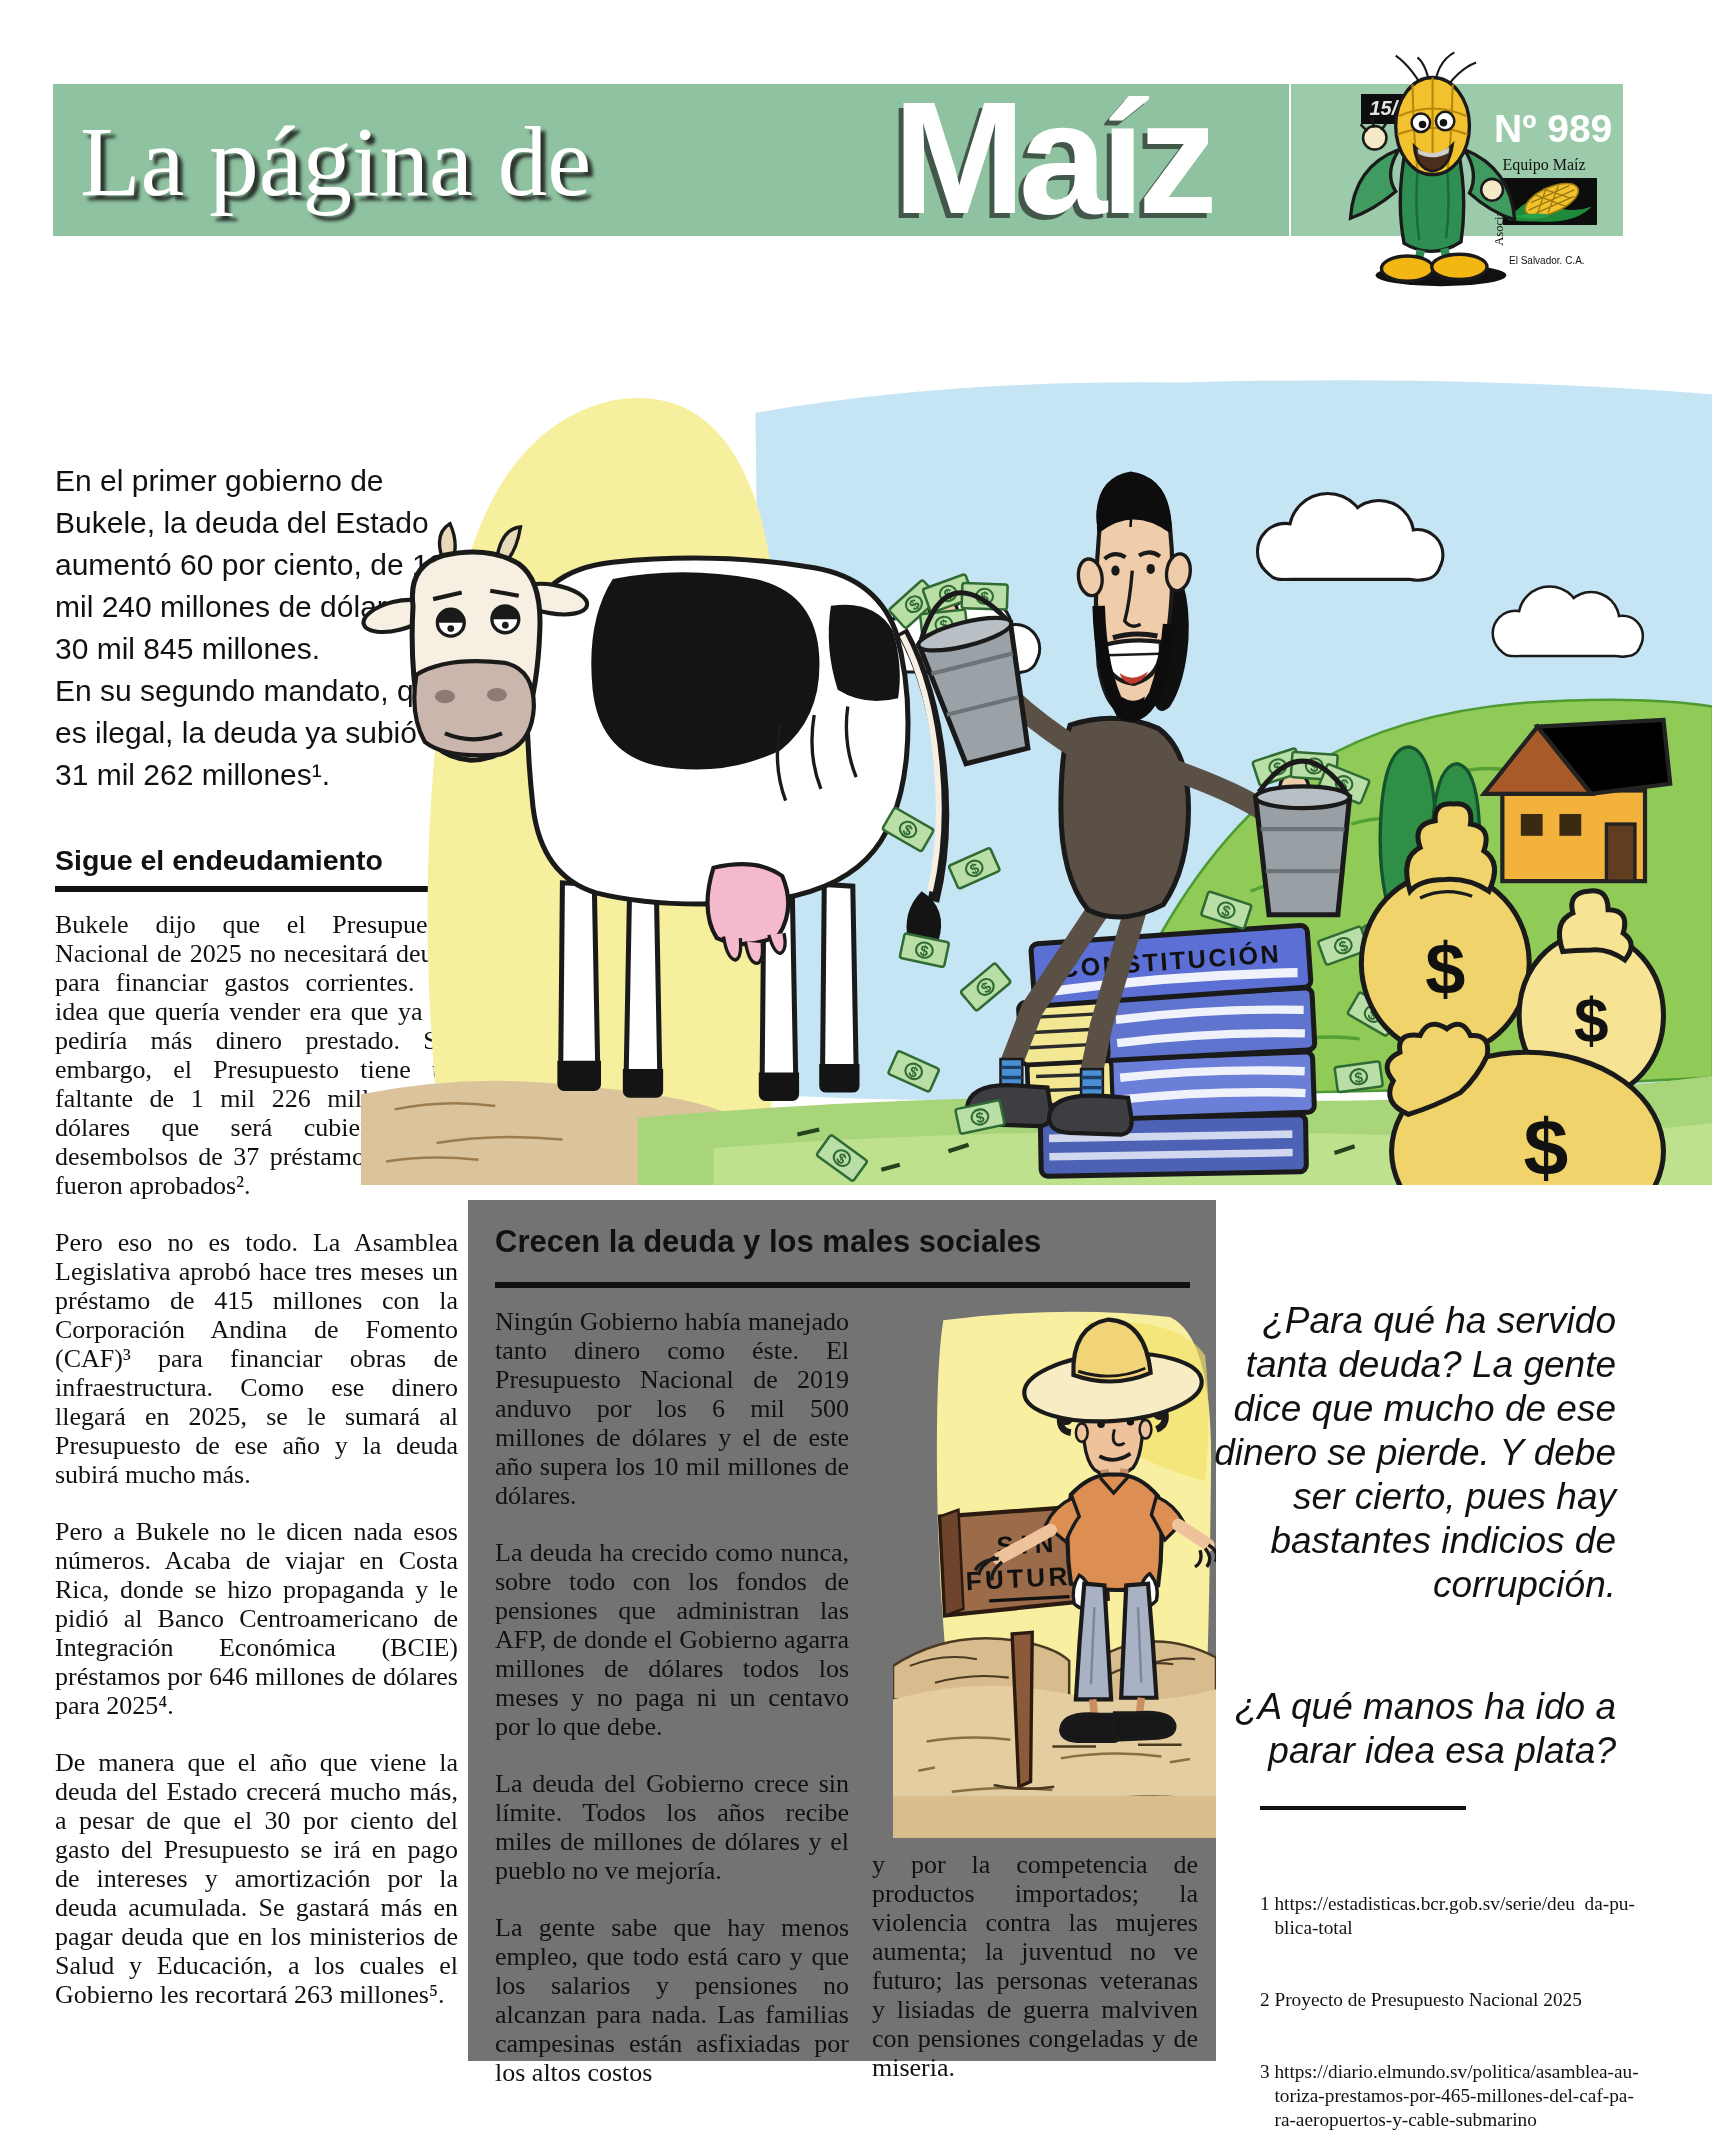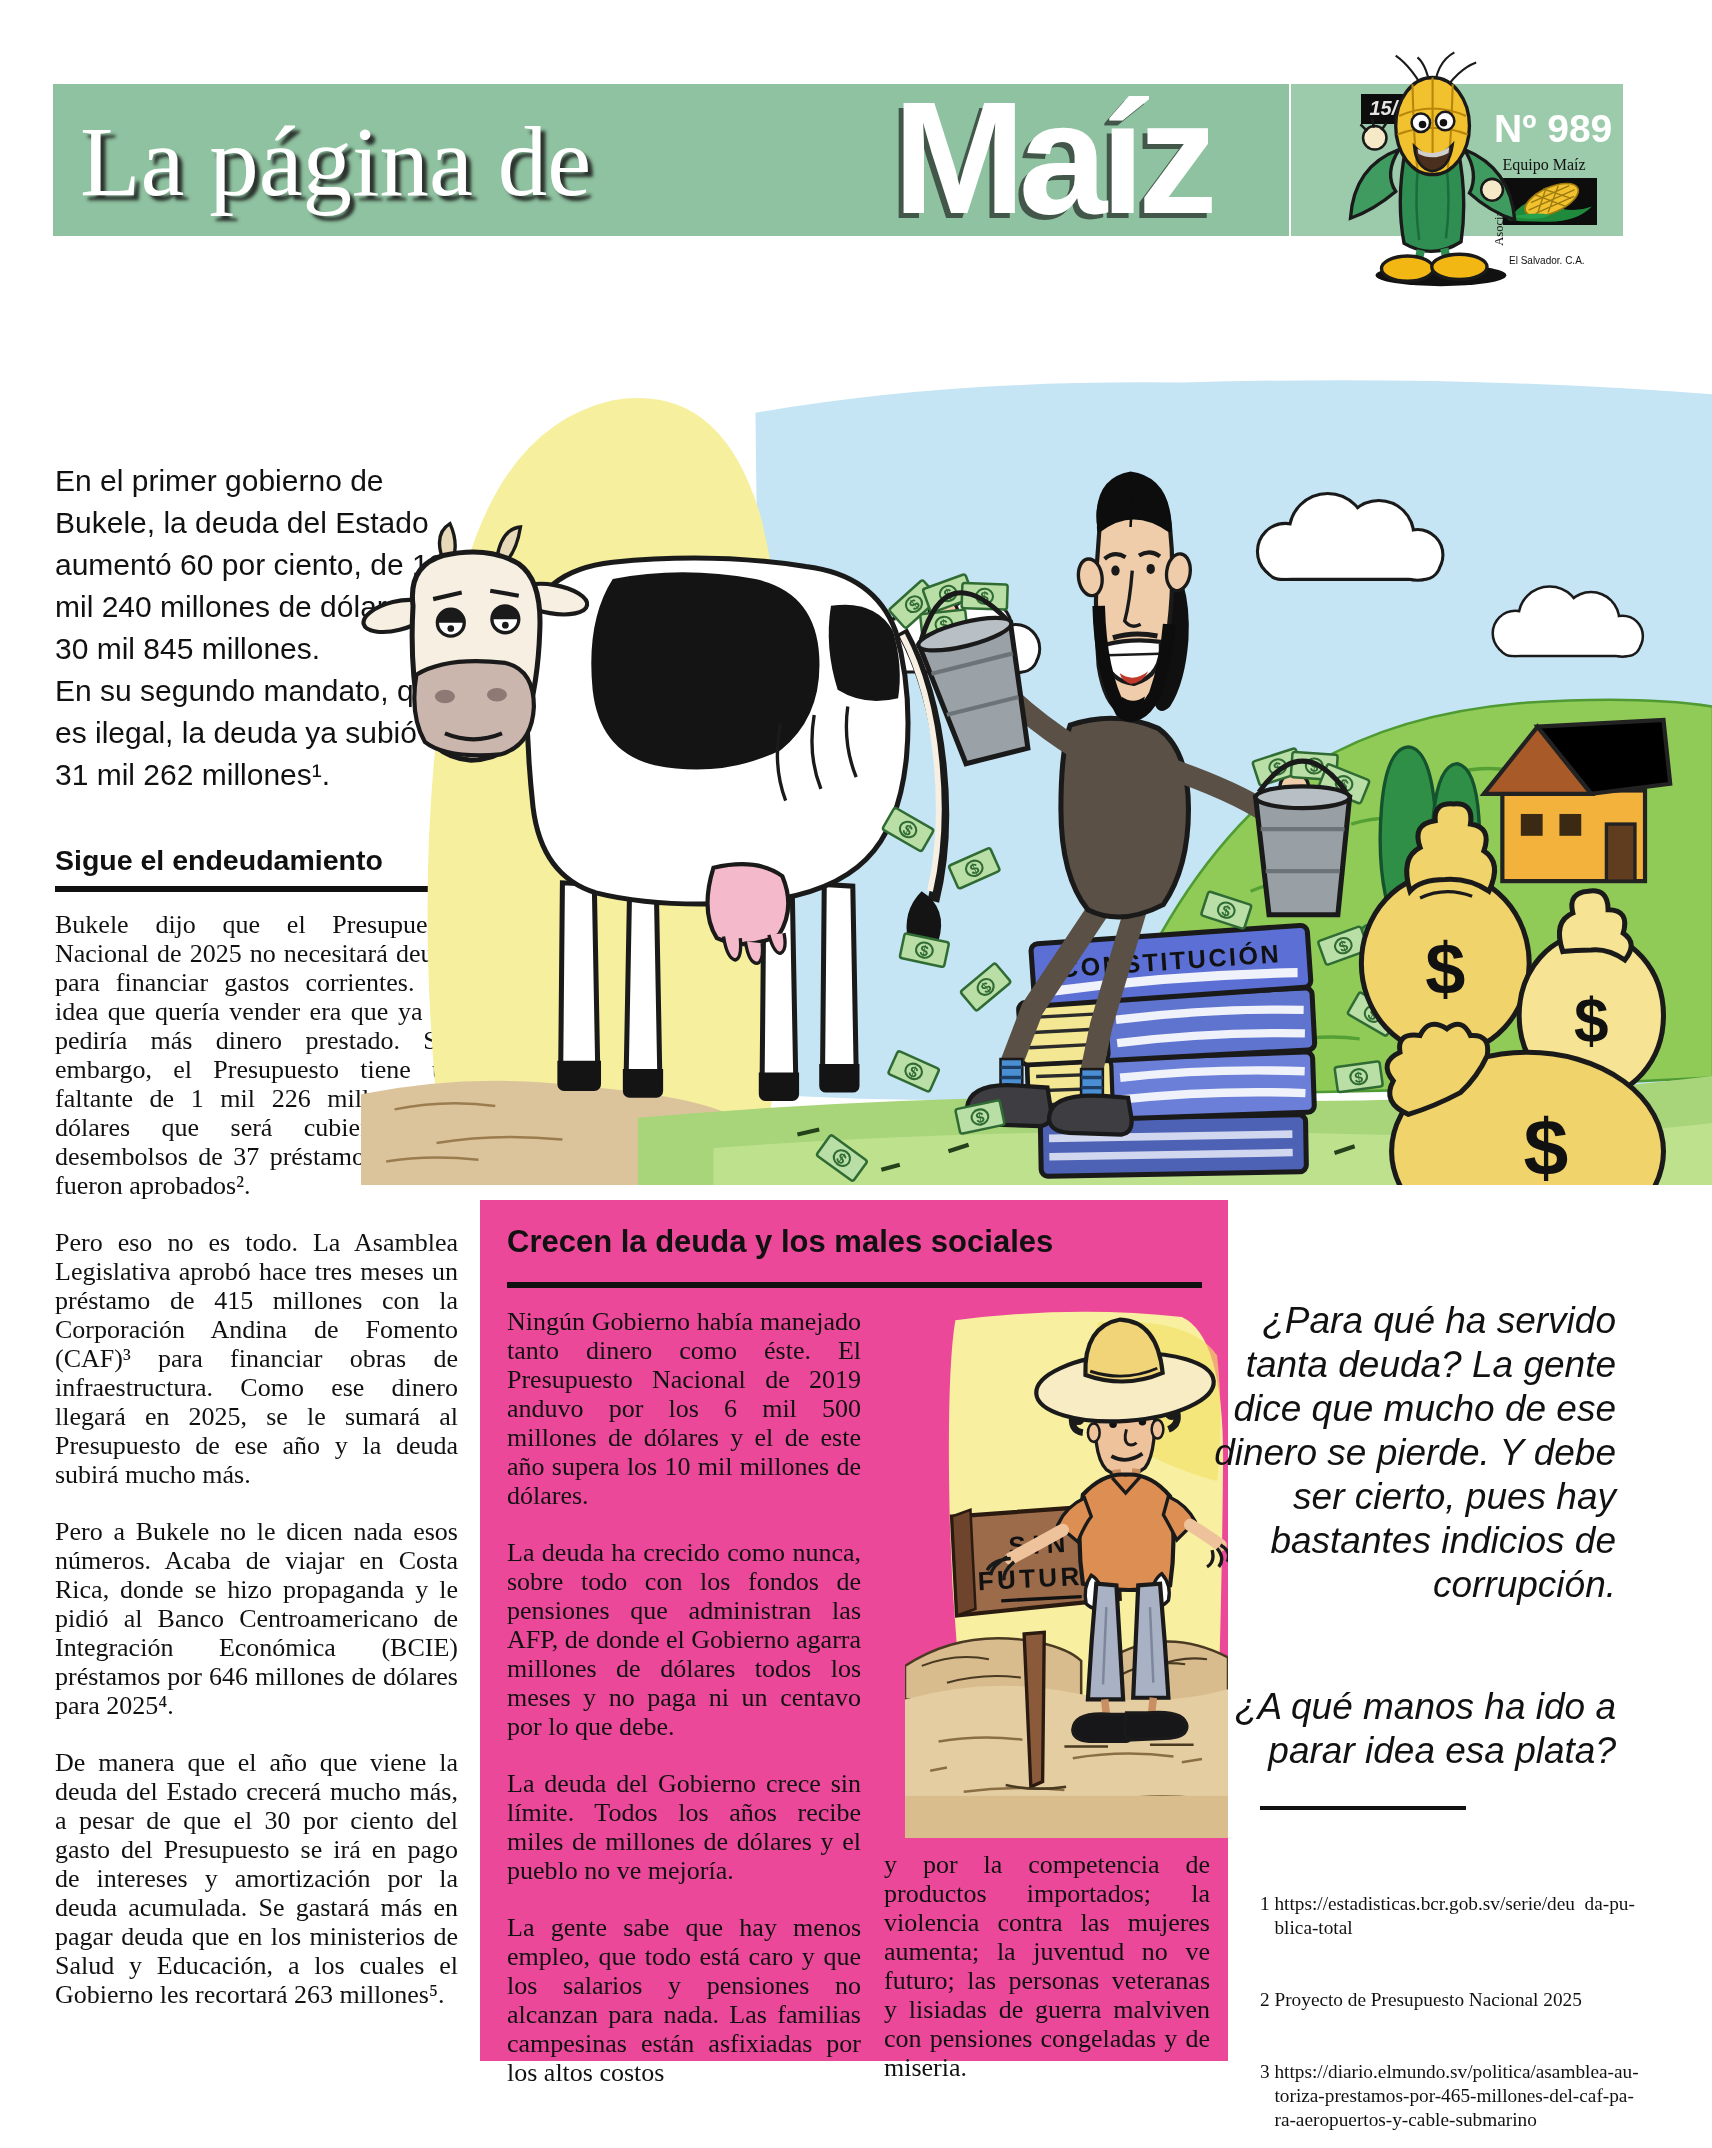--- a/index.html
+++ b/index.html
@@ -31,21 +31,21 @@
   .intro{left:55px;top:460px;width:413px;font-size:30px;line-height:42px;white-space:pre-line;}
   .sec1-heading{left:55px;top:844px;font-size:28.5px;font-weight:bold;}
   .rule{background:#111;height:5.9px;}
   .rule1{left:55px;top:886px;width:401px;}
   .col1{left:55px;top:910px;width:403px;}
   .serif-body{font-family:"Liberation Serif","DejaVu Serif",serif;font-size:26px;line-height:29px;
     text-align:justify;}
   .col1 p, .gb-col p{margin:0 0 28px 0;}
 
   
-  .greenbox{left:468px;top:1200px;width:748px;height:861px;background:#ec4899;margin-left:12px;}
+  .greenbox{left:468px;top:1200px;width:748px;height:861px;background:#737373;}
   .gb-heading{left:27px;top:23.5px;font-size:31px;font-weight:bold;}
   .rule2{left:27px;top:82px;width:695px;}
   .gb-col1{left:27px;top:107px;width:354px;}
   .gb-col2{left:404px;top:650px;width:326px;}
   .farmer-wrap{left:425px;top:105px;width:323px;height:533px;}
 
   
   .pullquote{left:1163px;top:1299px;width:453px;text-align:right;font-style:italic;
     font-size:37px;line-height:44px;white-space:pre-line;}
   .pullquote2{top:1685px;}

